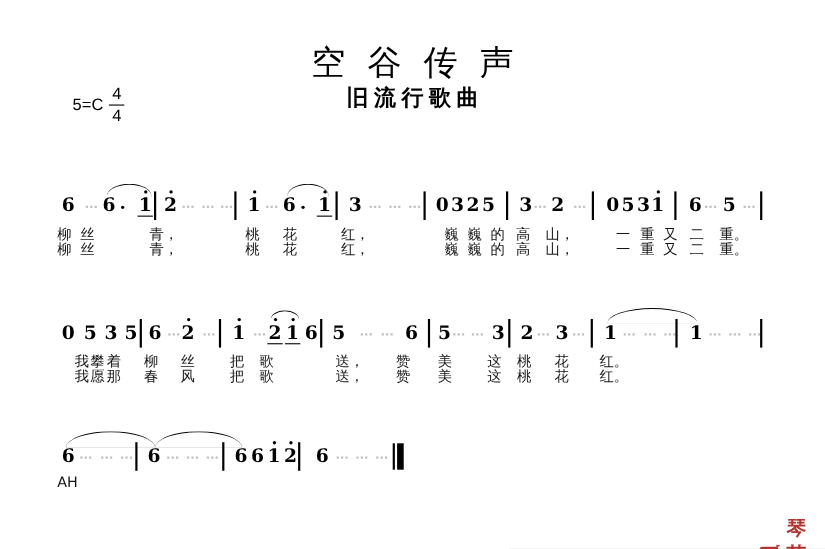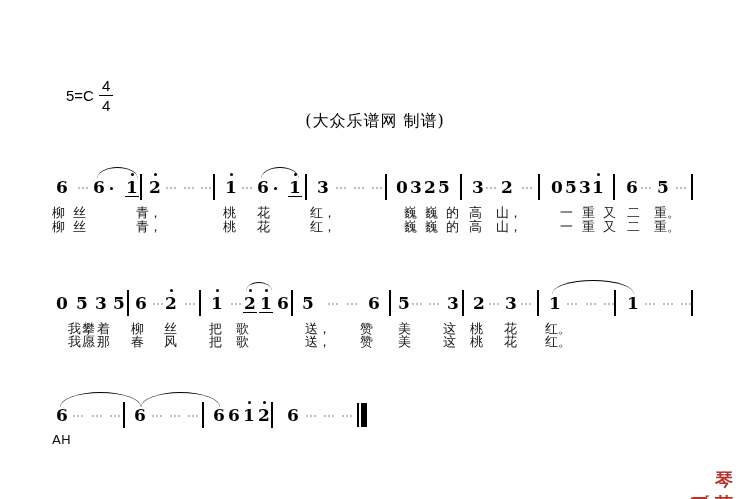--- a/index.html
+++ b/index.html
@@ -48,21 +48,22 @@
 <div class="page">
 
   <div class="keysig">
     <span>5=C</span>
     <span class="frac">
       <span class="frac-top">4</span>
       <span class="frac-bot">4</span>
     </span>
   </div>
 
-  <div class="credit">(大众乐谱网 制谱)</div>
+  <div class="title">空谷传声</div>
+  <div class="subtitle">旧流行歌曲</div>
 
   <div class="abs" style="left:0;top:0;width:750px;height:499px;" id="score-layer">
       <div class="note" style="left: 55px; top: 178px;">6</div>
       <div class="dash" style="left: 78px; top: 187px;"></div>
       <div class="note dt" style="left: 92px; top: 178px;">6</div>
       <div class="note oc ul" style="left: 125px; top: 178px;">1</div>
       <div class="bar" style="left: 140px; top: 174px;"></div>
       <div class="note oc" style="left: 148px; top: 178px;">2</div>
       <div class="dash" style="left: 166px; top: 187px;"></div>
       <div class="dash" style="left: 184px; top: 187px;"></div>

